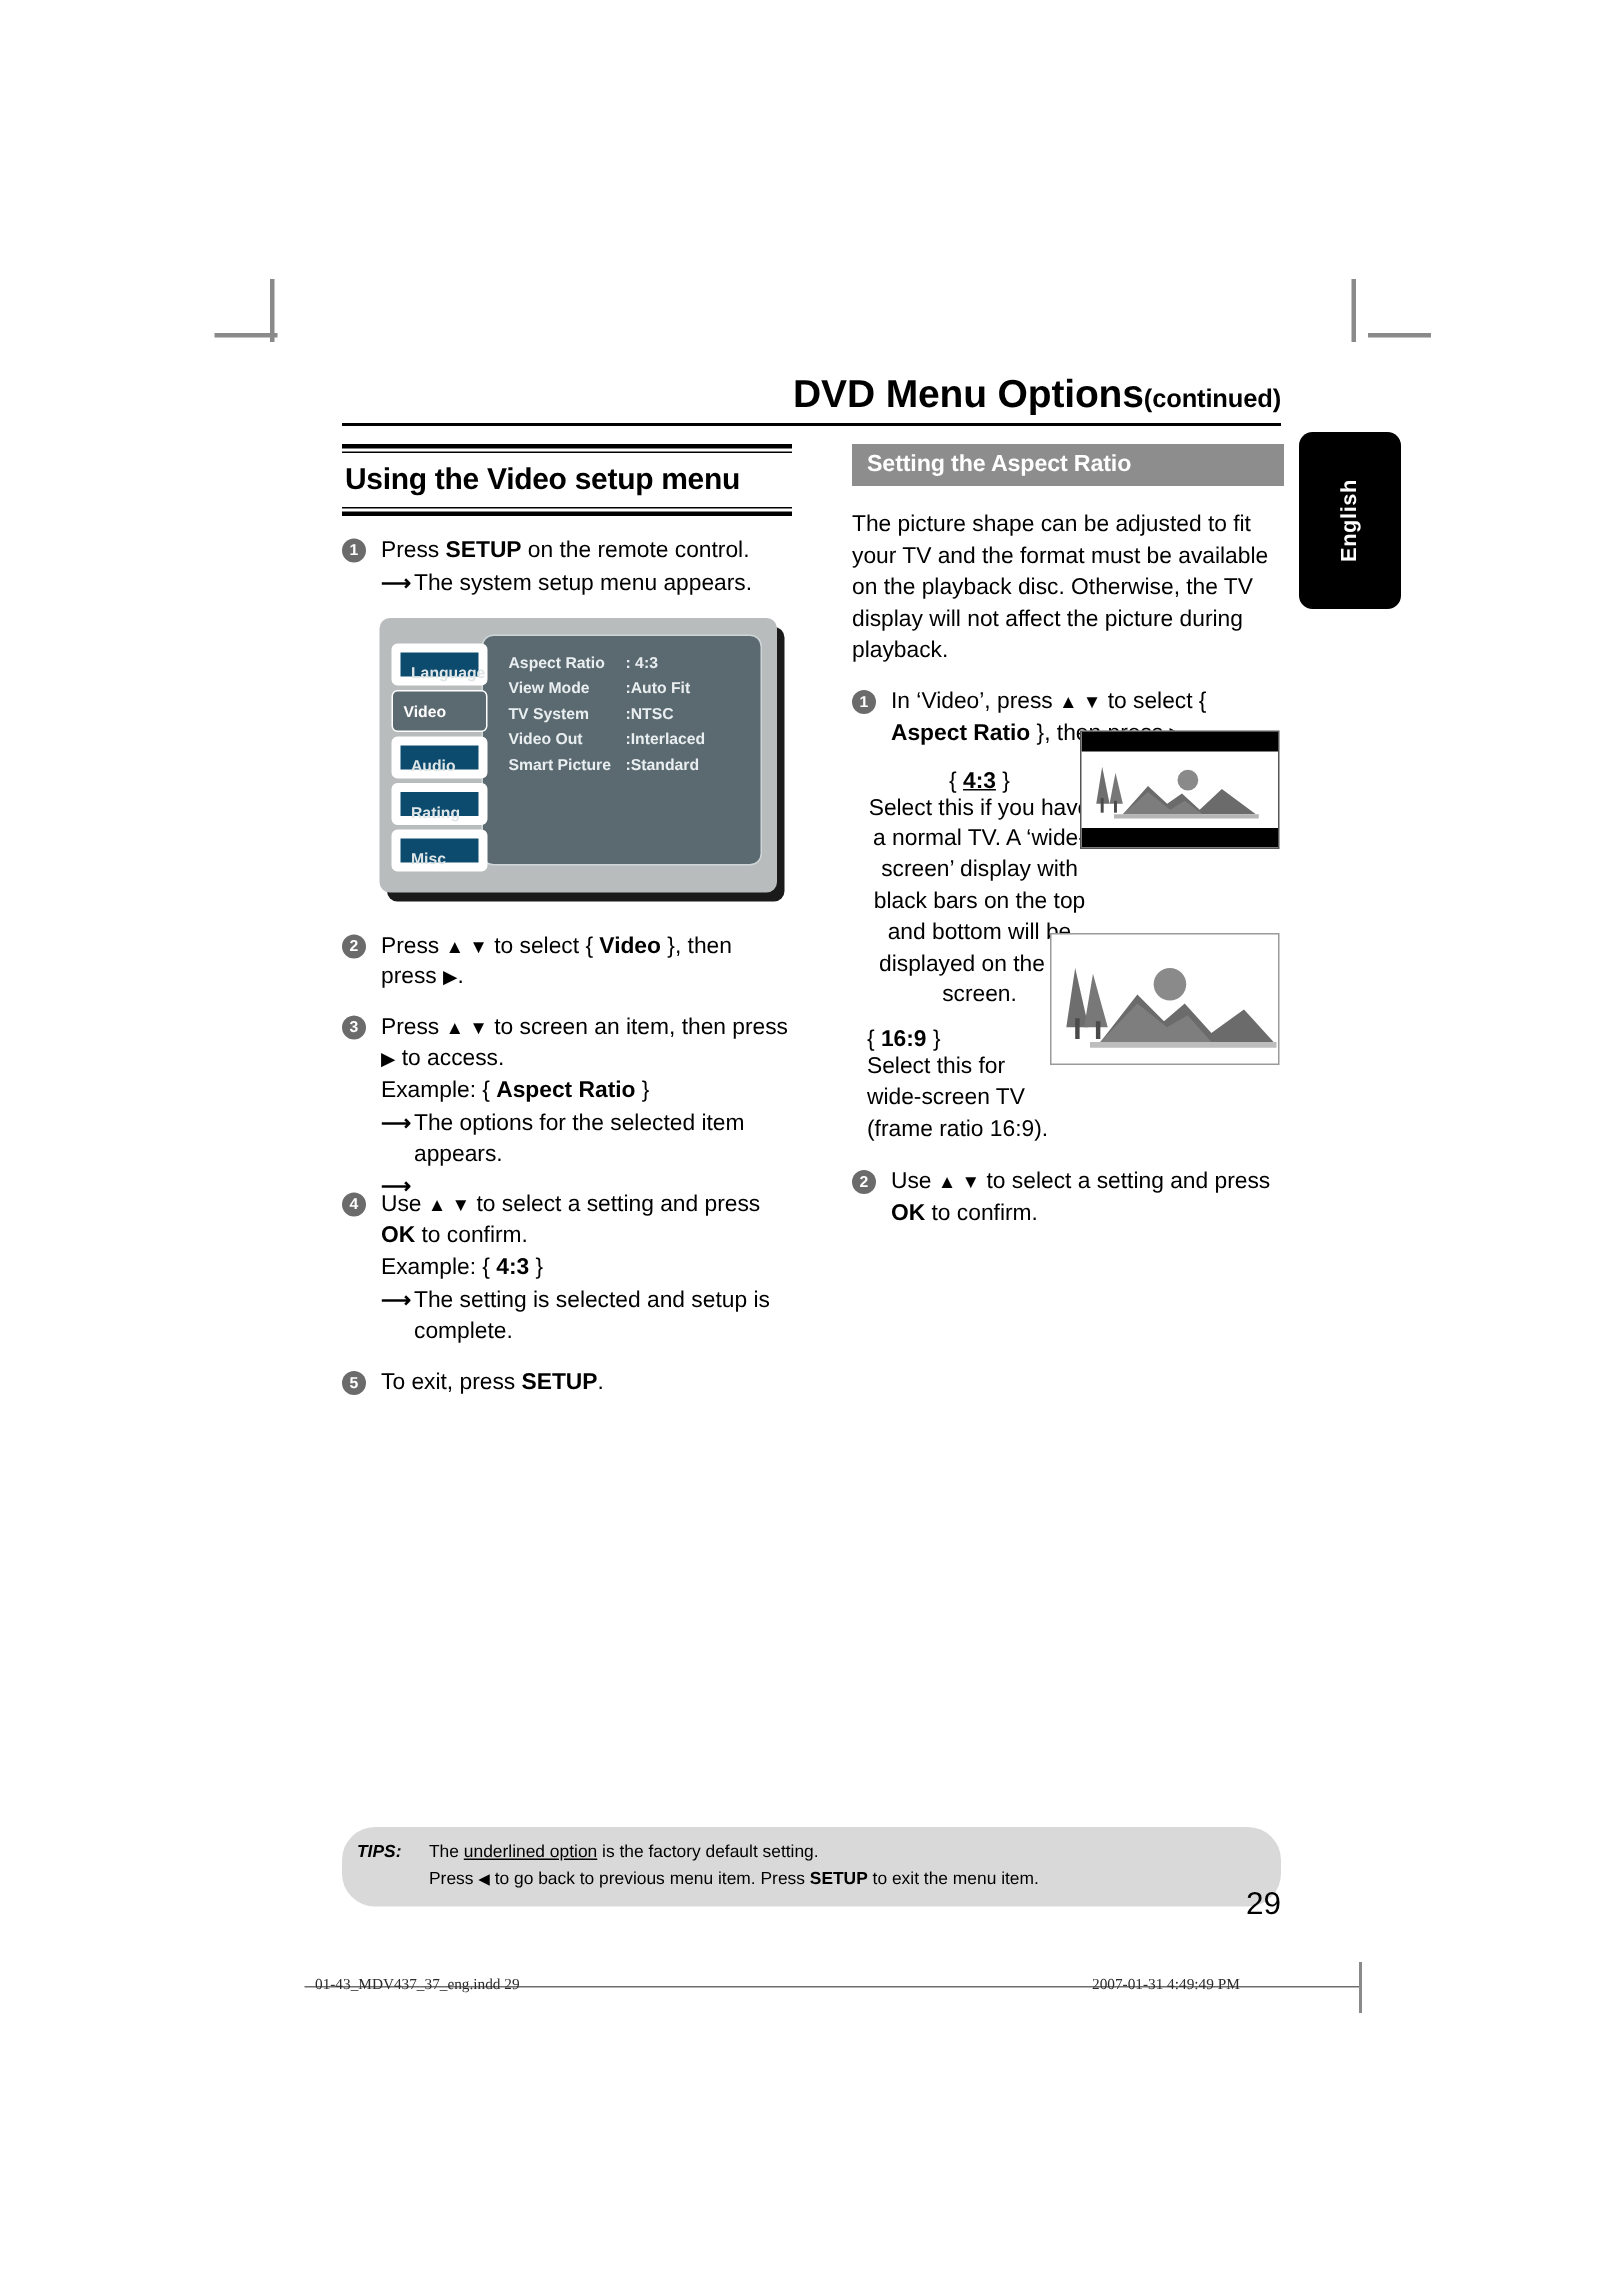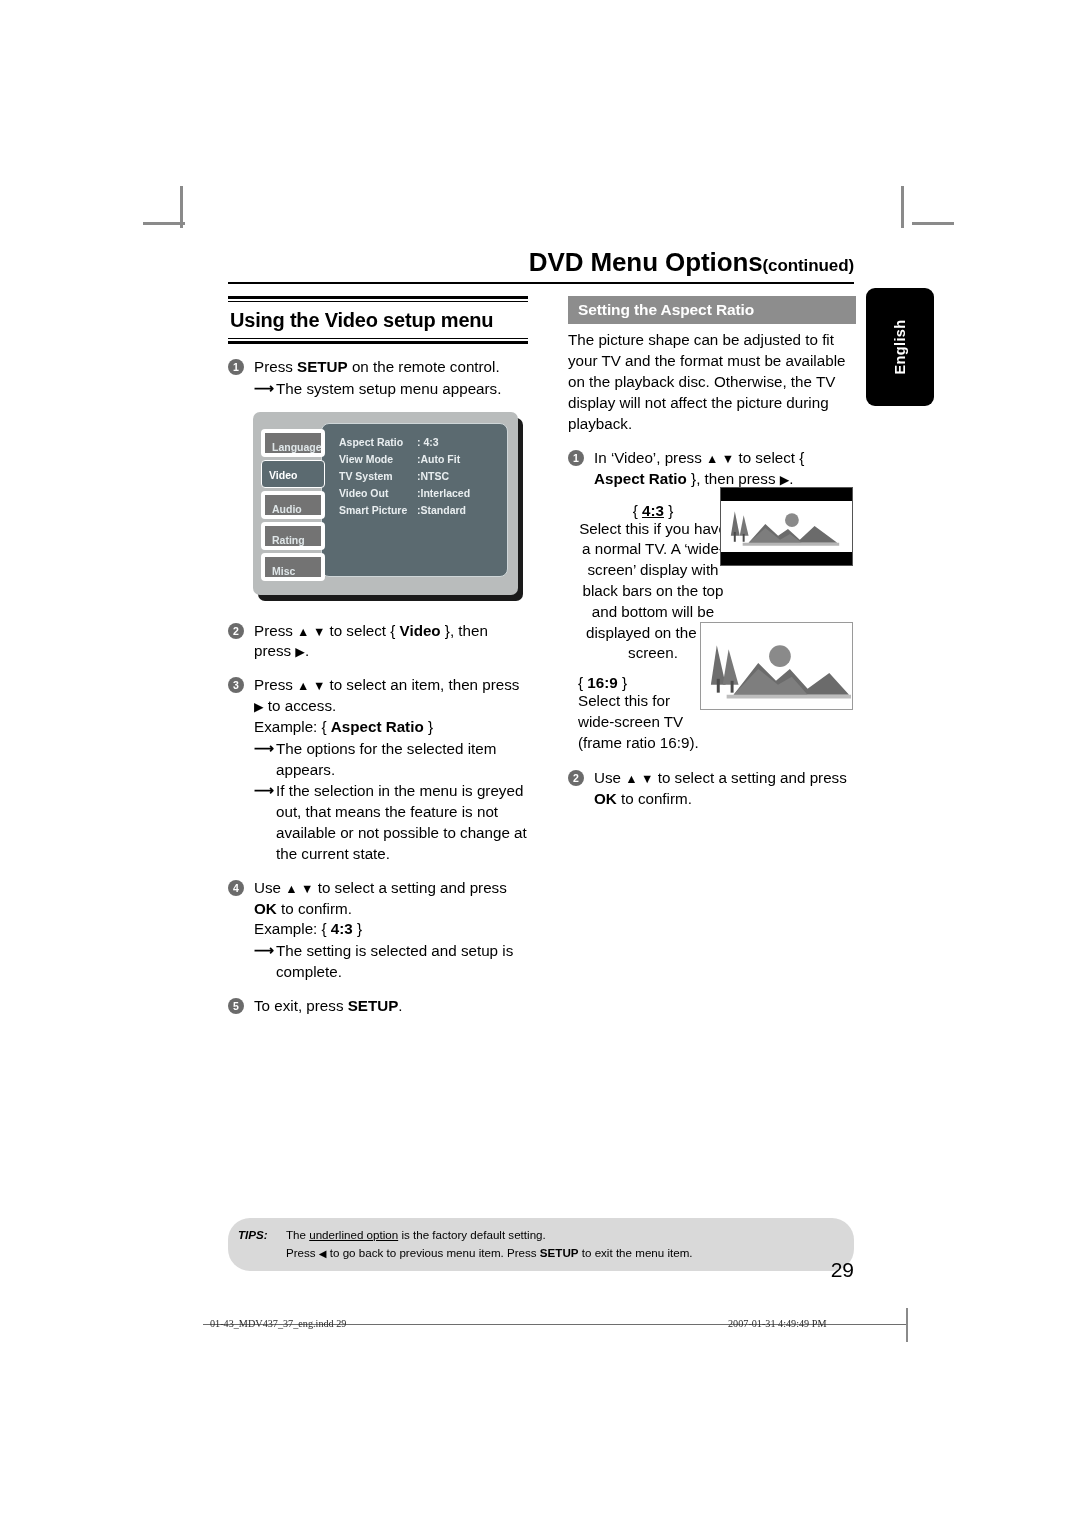--- a/index.html
+++ b/index.html
@@ -69,21 +69,21 @@
     padding: 5px 0 5px 10px;
     letter-spacing: -0.1px;
   }
 
   
   .para {
     font-size: 15.2px;
     line-height: 1.38;
     margin: 7px 0 0 0;
   }
-  .col-right .para { margin-top: 6px; }
+  .col-right .para { margin-top: 16px; }
 
   
   .step {
     position: relative;
     padding-left: 26px;
     font-size: 15.2px;
     line-height: 1.37;
     margin-top: 13px;
   }
   .step .num {
@@ -134,22 +134,22 @@
     border-radius: 8px;
   }
   .menu-tabs {
     position: absolute;
     left: 8px; top: 17px;
     width: 64px;
   }
   .tab {
     height: 28px;
     line-height: 28px;
-    background: #737373;
-    border: 4px solid #ffffff;
+    background: #0c4a6e;
+    border: 6px solid #ffffff;
     border-radius: 4px;
     color: #dfe6e8;
     font-size: 10.5px;
     font-weight: bold;
     padding-left: 7px;
     margin-bottom: 3px;
     box-sizing: border-box;
   }
   .tab.sel {
     background: #5b6a70;
@@ -335,31 +335,30 @@
     </div>
   </div>
 
   <div class="step" style="margin-top:26px;">
     <span class="num">2</span>
     <span>Press </span><span class="tri">▲ ▼</span><span> to select { </span><b>Video</b><span> }, then press </span><span class="tri">▶</span><span>.</span>
   </div>
 
   <div class="step">
     <span class="num">3</span>
-    <span>Press </span><span class="tri">▲ ▼</span><span> to select an item, then press </span><span class="tri">▶</span><span> to access.</span>
+    <span>Press </span><span class="tri">▲ ▼</span><span> to screen an item, then press </span><span class="tri">▶</span><span> to access.</span>
     <div>
       <span>Example: { </span><b>Aspect Ratio</b><span> }</span>
     </div>
     <div class="sub">
       <span class="arw">⟶</span>
       <span>The options for the selected item appears.</span>
     </div>
     <div class="sub">
       <span class="arw">⟶</span>
-      <span>If the selection in the menu is greyed out, that means the feature is not available or not possible to change at the current state.</span>
     </div>
   </div>
 
   <div class="step">
     <span class="num">4</span>
     <span>Use </span><span class="tri">▲ ▼</span><span> to select a setting and press </span><b>OK</b><span> to confirm.</span>
     <div>
       <span>Example: { </span><b>4:3</b><span> }</span>
     </div>
     <div class="sub">

